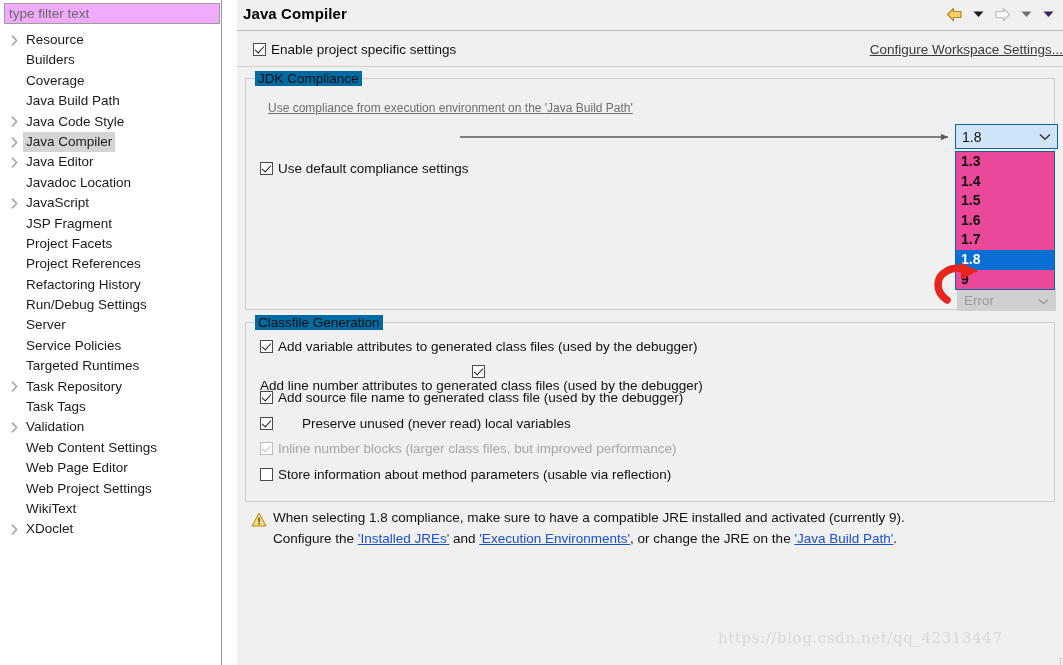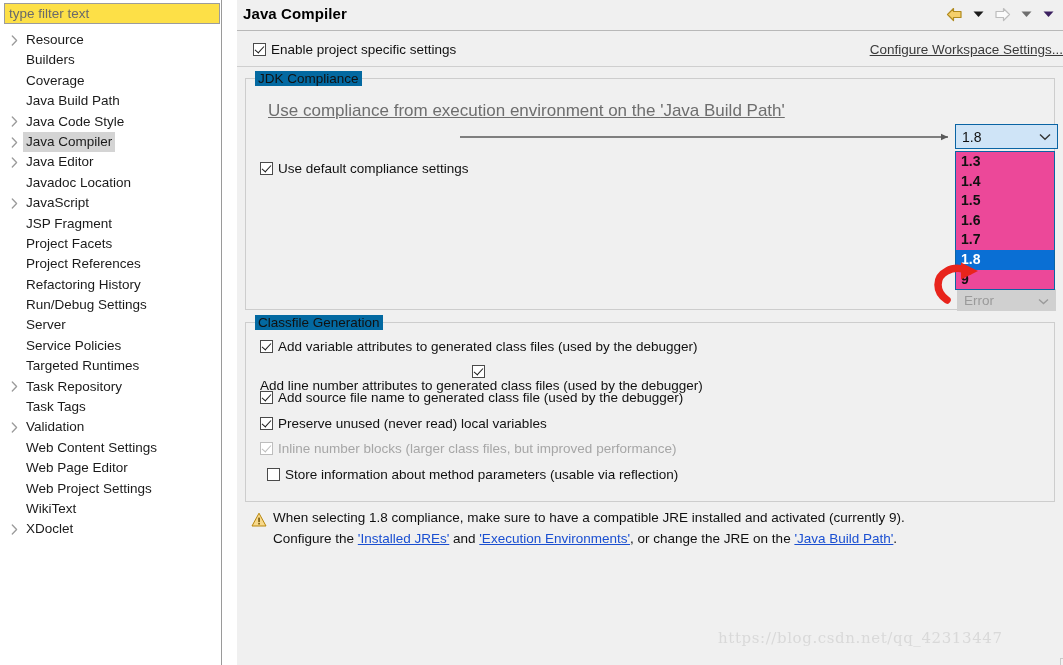--- a/index.html
+++ b/index.html
@@ -18,21 +18,21 @@
   #sidebar {
     position: absolute; left: 0; top: 0;
     width: 222px; height: 665px;
     background: #ffffff;
     border-right: 1px solid #9a9a9a;
   }
   #filter-box {
     position: absolute; left: 4px; top: 3px;
     width: 216px; height: 21px;
     border: 1px solid #9c9c9c;
-    background: #fde047;
+    background: #f0abfc;
     font-family: "Liberation Sans", sans-serif;
     font-size: 13.5px;
     color: #6a6a6a;
     padding: 0 4px;
     outline: none;
   }
   #filter-box::placeholder { color: #6a6a6a; opacity: 1; }
   #tree {
     position: absolute; left: 0; top: 30px;
     width: 221px; height: 630px;
@@ -153,21 +153,21 @@
     font-size: 13.5px;
     color: #111;
     white-space: nowrap;
   }
 
   #grp-jdk { left: 8px; top: 78px; width: 810px; height: 232px; }
   #grp-classfile { left: 8px; top: 322px; width: 810px; height: 180px; }
 
   #use-compliance-row {
     position: absolute; left: 22px; top: 22px;
-    font-size: 17px;
+    font-size: 12px;
     color: #6e6e6e;
     white-space: nowrap;
   }
   #use-compliance-row .uline { text-decoration: underline; }
   #use-compliance-row .lnk {
     color: #6e6e6e;
     text-decoration: underline;
     cursor: pointer;
   }
   #use-default-row {
@@ -416,29 +416,29 @@
             <span class="cb-label">Add variable attributes to generated class files (used by the debugger)</span>
           </div>
           <div class="cf-row cb-row" style="top: 41.6px; flex-direction: column;">
             <span class="cb checked"></span>
             <span class="cb-label">Add line number attributes to generated class files (used by the debugger)</span>
           </div>
           <div class="cf-row cb-row" style="top: 67.2px;">
             <span class="cb checked"></span>
             <span class="cb-label">Add source file name to generated class file (used by the debugger)</span>
           </div>
-          <div class="cf-row cb-row" style="top: 92.8px;">
+          <div class="cf-row cb-row" style="top: 92.8px; gap: 24px;">
             <span class="cb checked"></span>
             <span class="cb-label">Preserve unused (never read) local variables</span>
           </div>
           <div class="cf-row cb-row" style="top: 118.4px;">
             <span class="cb checked disabled"></span>
             <span class="cb-label disabled">Inline number blocks (larger class files, but improved performance)</span>
           </div>
-          <div class="cf-row cb-row" style="top: 144px; margin-left: 7px;">
+          <div class="cf-row cb-row" style="top: 144px;">
             <span class="cb"></span>
             <span class="cb-label">Store information about method parameters (usable via reflection)</span>
           </div>
         </div>
     </div>
 
     <div id="warn-block">
       <div id="warn-icon">
         <svg width="16" height="16" viewBox="0 0 16 16">
           <path d="M8 1.2 L15 14 L1 14 Z" fill="#f7d98b" stroke="#b8860b" stroke-width="1" stroke-linejoin="round"></path>

